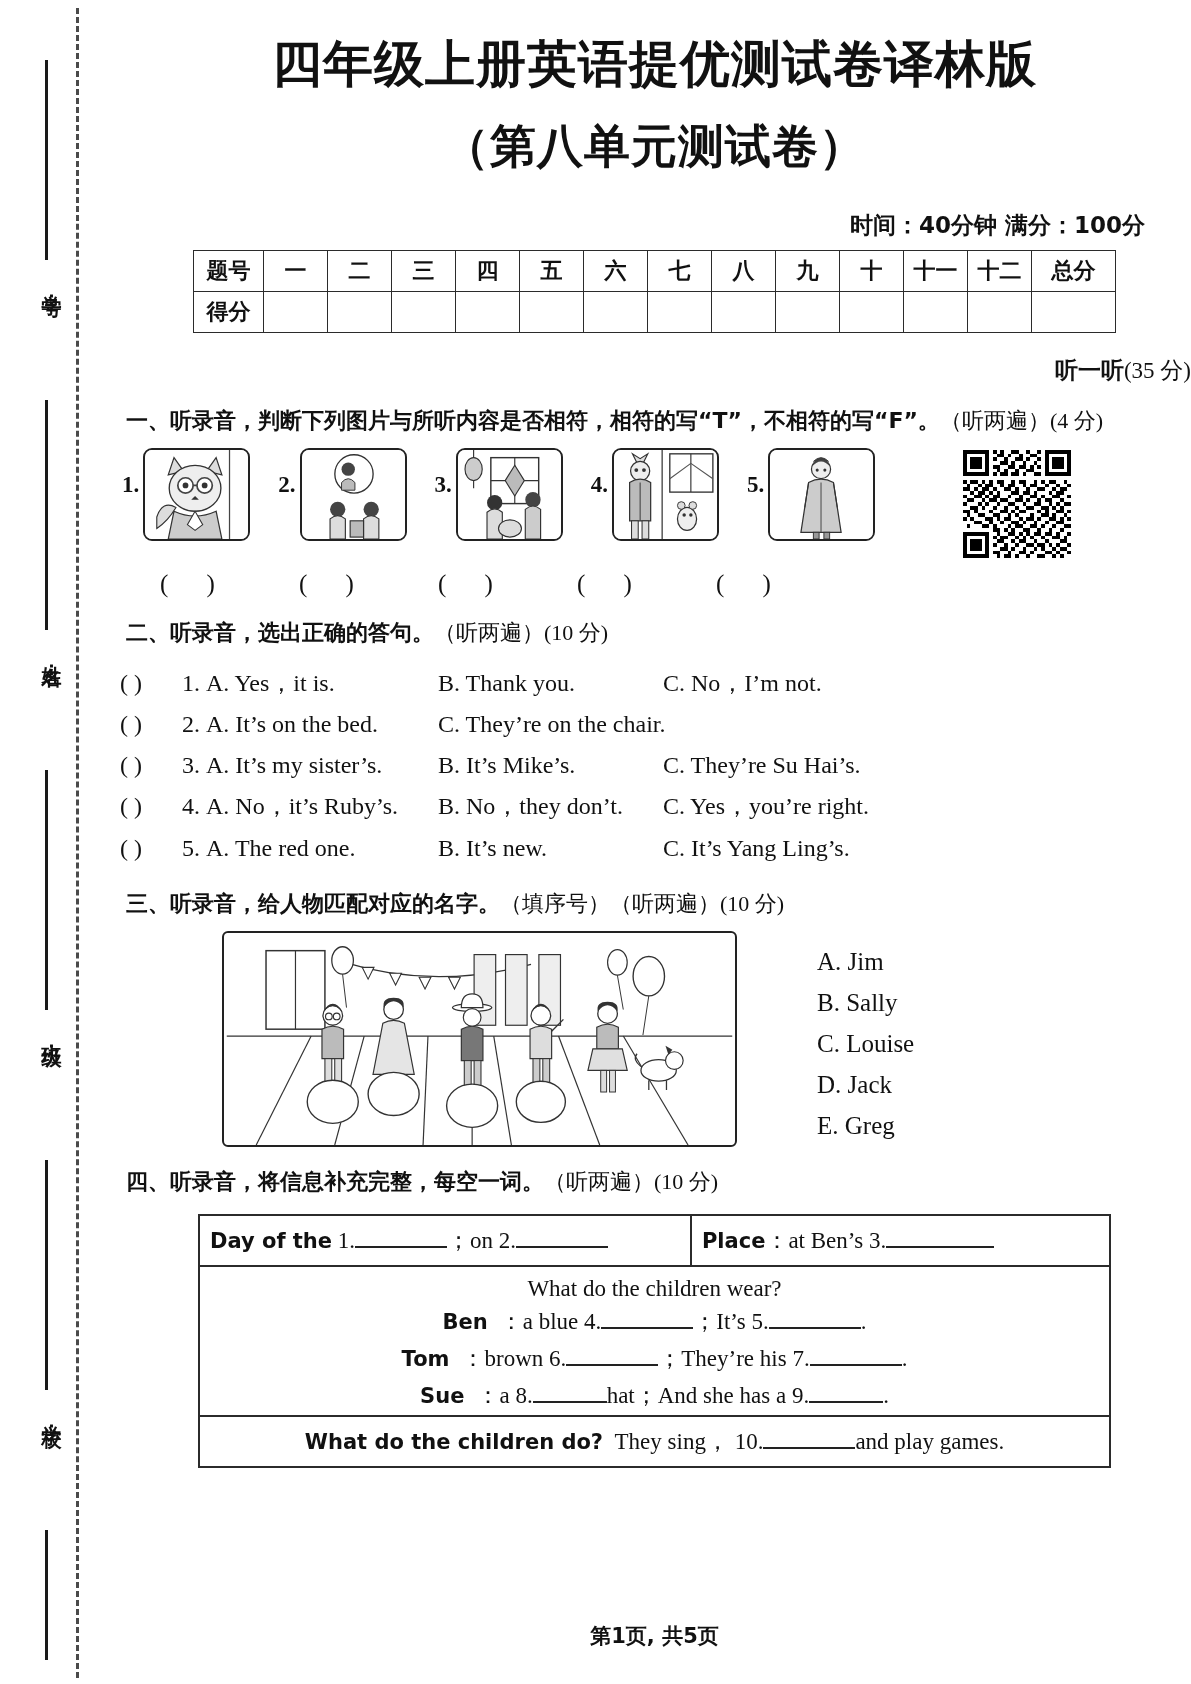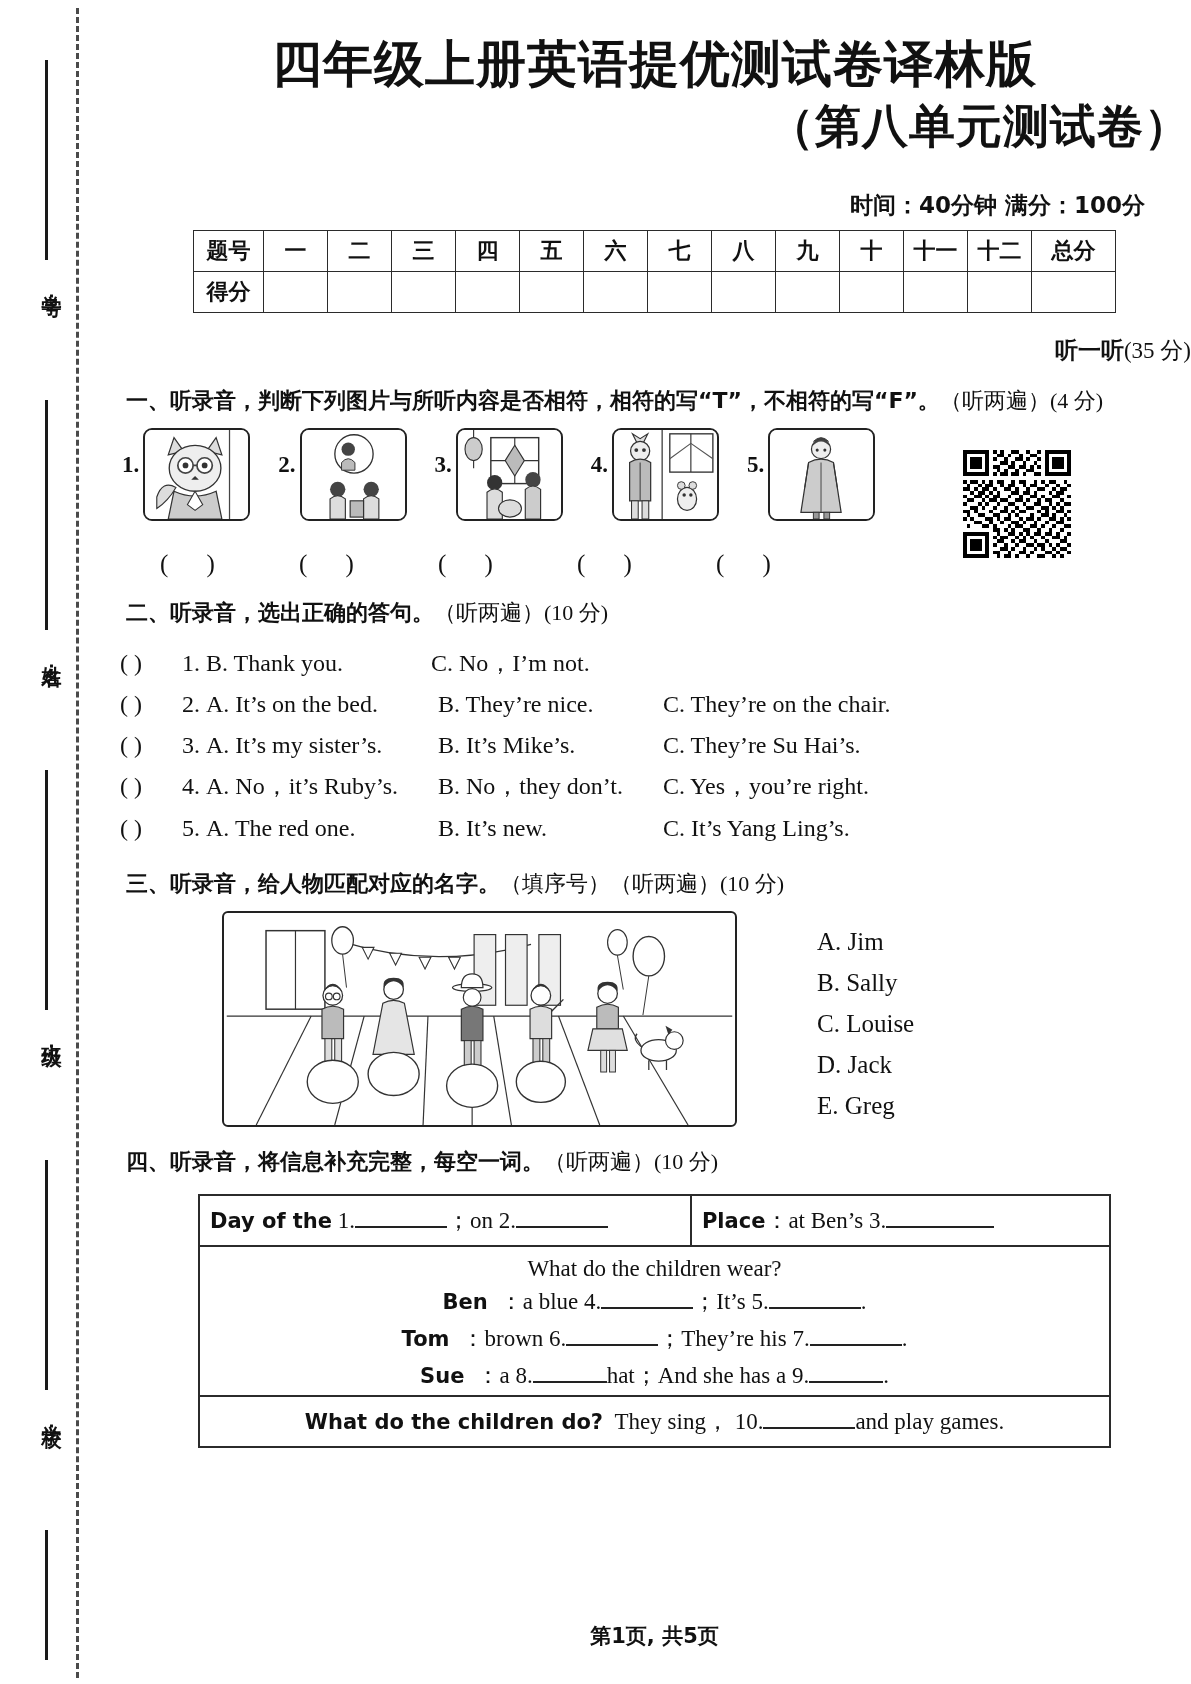--- a/index.html
+++ b/index.html
@@ -44,26 +44,26 @@
   .title-main {
     text-align: center;
     font-family: "DejaVu Sans", "Liberation Sans", sans-serif;
     font-weight: bold;
     font-size: 50px;
     letter-spacing: 1px;
     margin-top: 36px;
     line-height: 1.15;
   }
   .title-sub {
-    text-align: right;
+    text-align: center;
     font-family: "DejaVu Sans", "Liberation Sans", sans-serif;
     font-weight: bold;
     font-size: 46px;
     letter-spacing: 1px;
-    margin-top: 2px;
+    margin-top: 22px;
   }
 
   .meta-line {
     text-align: right;
     padding-right: 46px;
     margin-top: 32px;
     font-family: "DejaVu Sans", "Liberation Sans", sans-serif;
     font-weight: bold;
     font-size: 23px;
   }
@@ -640,28 +640,28 @@
   </div>
 
   <div class="q-head">
     <span>二、听录音，选出正确的答句。</span><span class="paren">（听两遍）(10 分)</span>
   </div>
 
   <div class="choice-list">
     <div class="choice-row">
       <span class="choice-brk">(        )</span>
       <span class="choice-no">1.</span>
+      <span class="choice-a">A. Yes，it is.</span>
       <span class="choice-b">B. Thank you.</span>
       <span class="choice-c">C. No，I’m not.</span>
     </div>
     <div class="choice-row">
       <span class="choice-brk">(        )</span>
       <span class="choice-no">2.</span>
       <span class="choice-a">A. It’s on the bed.</span>
-      <span class="choice-b">B. They’re nice.</span>
       <span class="choice-c">C. They’re on the chair.</span>
     </div>
     <div class="choice-row">
       <span class="choice-brk">(        )</span>
       <span class="choice-no">3.</span>
       <span class="choice-a">A. It’s my sister’s.</span>
       <span class="choice-b">B. It’s Mike’s.</span>
       <span class="choice-c">C. They’re Su Hai’s.</span>
     </div>
     <div class="choice-row">

